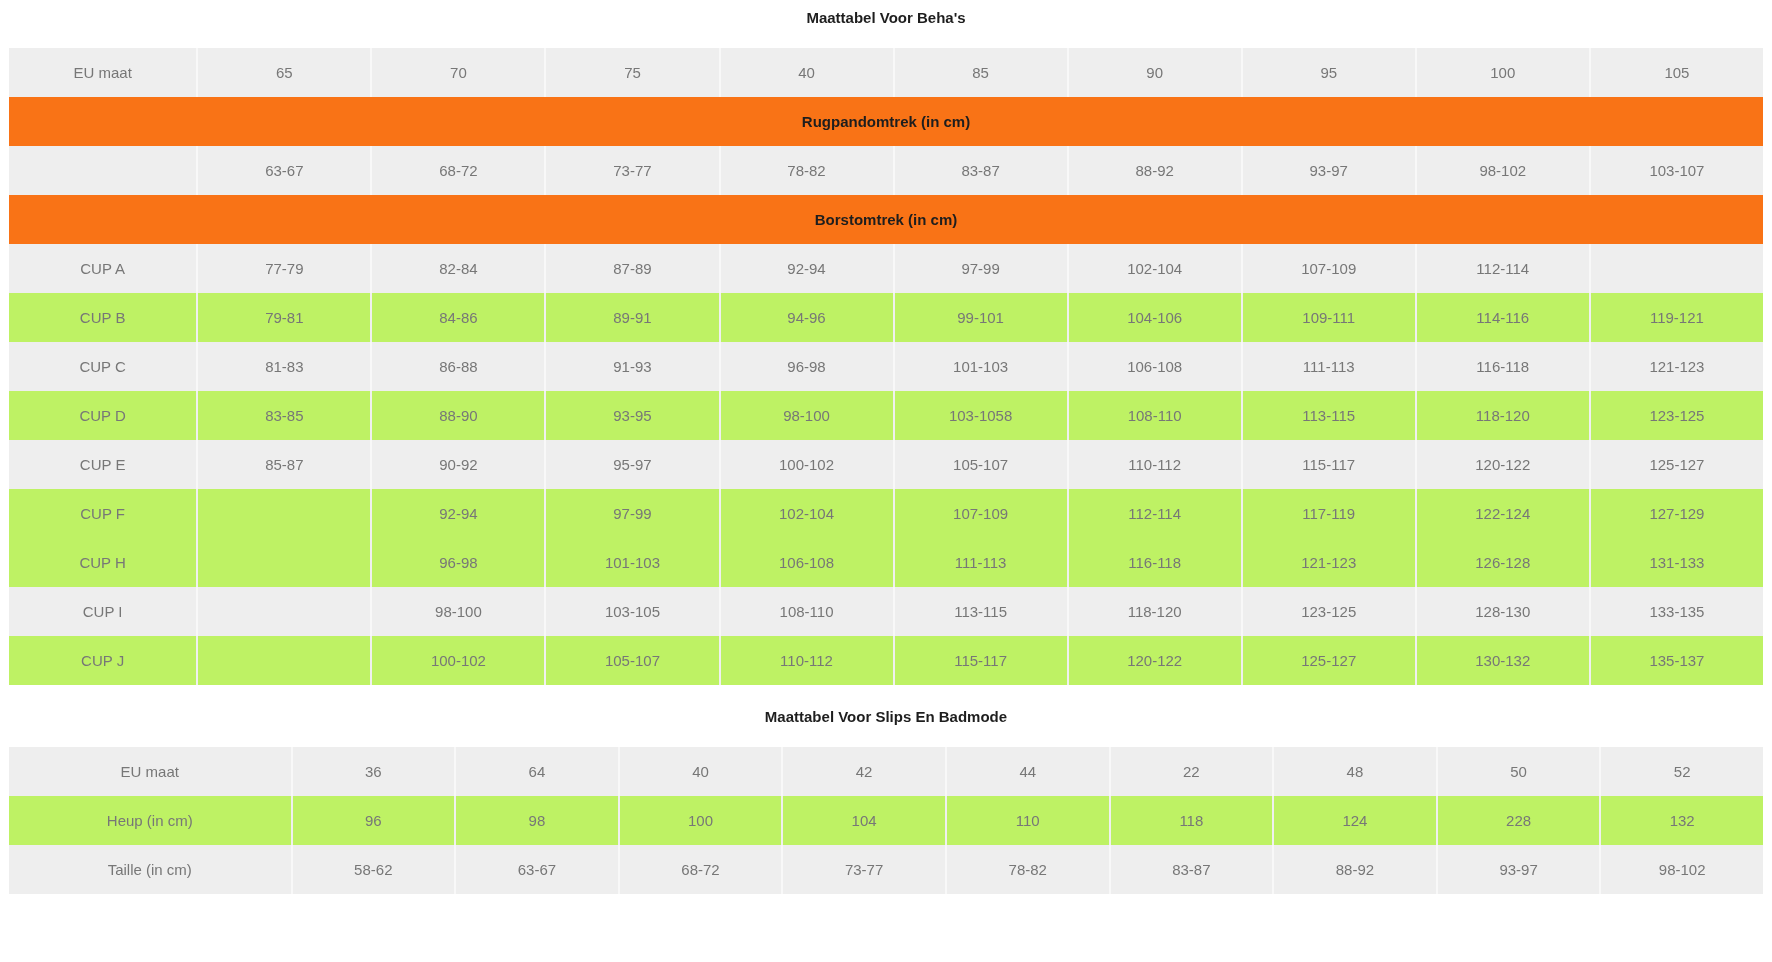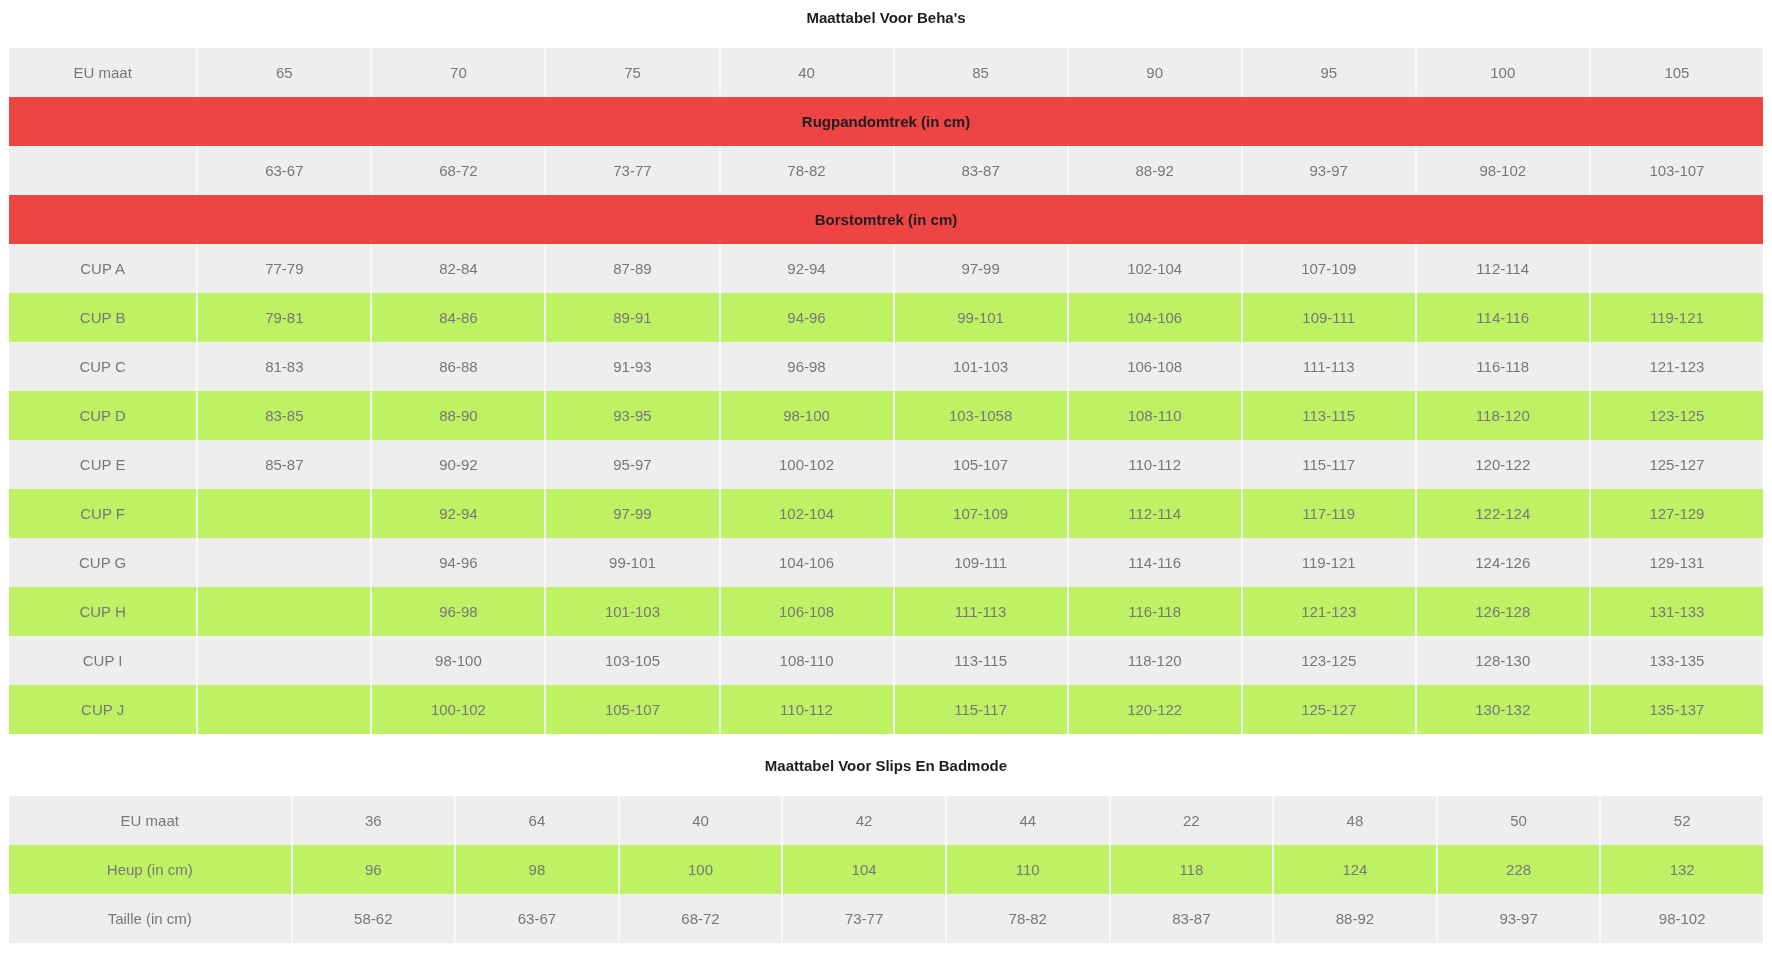--- a/index.html
+++ b/index.html
@@ -47,21 +47,21 @@
     background: var(--stripe-color, #eeeeee);
     border-left: 2px solid #f8f8f8;
   }
   tr.white td {
     background: #bef264;
     border-left: 2px solid #f0f0f0;
   }
   tr.gray td:first-child,
   tr.white td:first-child { border-left: none; }
   tr.section td {
-    background: #ef4444;
+    background: #f97316;
     border-left: none;
     font-weight: bold;
     color: var(--heading-color, #1e1e1e);
   }
 </style>
 </head>
 <body>
 
 <div class="page">
 
@@ -176,32 +176,20 @@
           <td></td>
           <td>92-94</td>
           <td>97-99</td>
           <td>102-104</td>
           <td>107-109</td>
           <td>112-114</td>
           <td>117-119</td>
           <td>122-124</td>
           <td>127-129</td>
         </tr>
-        <tr class="gray">
-          <td>CUP G</td>
-          <td></td>
-          <td>94-96</td>
-          <td>99-101</td>
-          <td>104-106</td>
-          <td>109-111</td>
-          <td>114-116</td>
-          <td>119-121</td>
-          <td>124-126</td>
-          <td>129-131</td>
-        </tr>
         <tr class="white">
           <td>CUP H</td>
           <td></td>
           <td>96-98</td>
           <td>101-103</td>
           <td>106-108</td>
           <td>111-113</td>
           <td>116-118</td>
           <td>121-123</td>
           <td>126-128</td>

